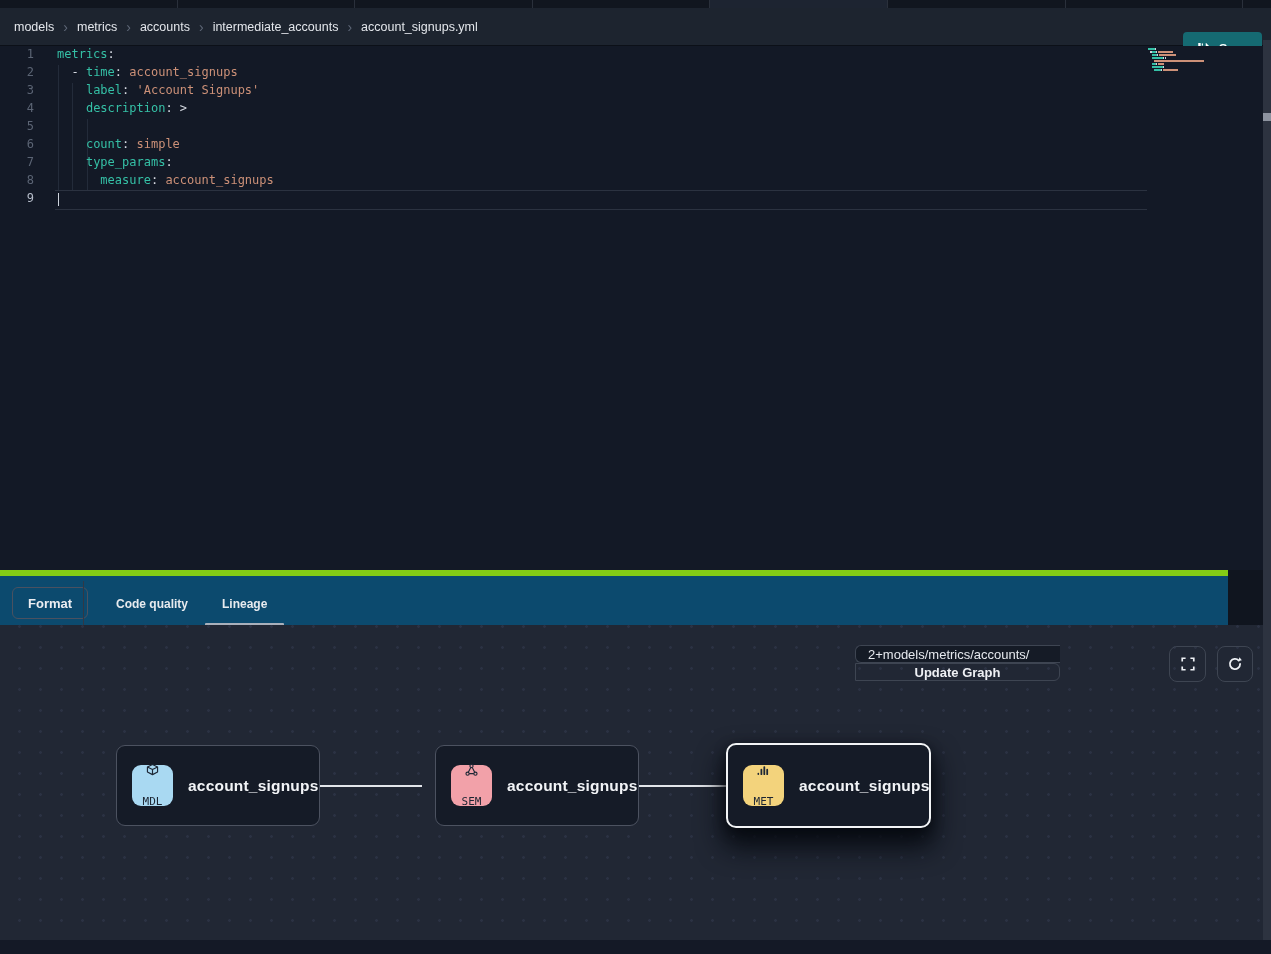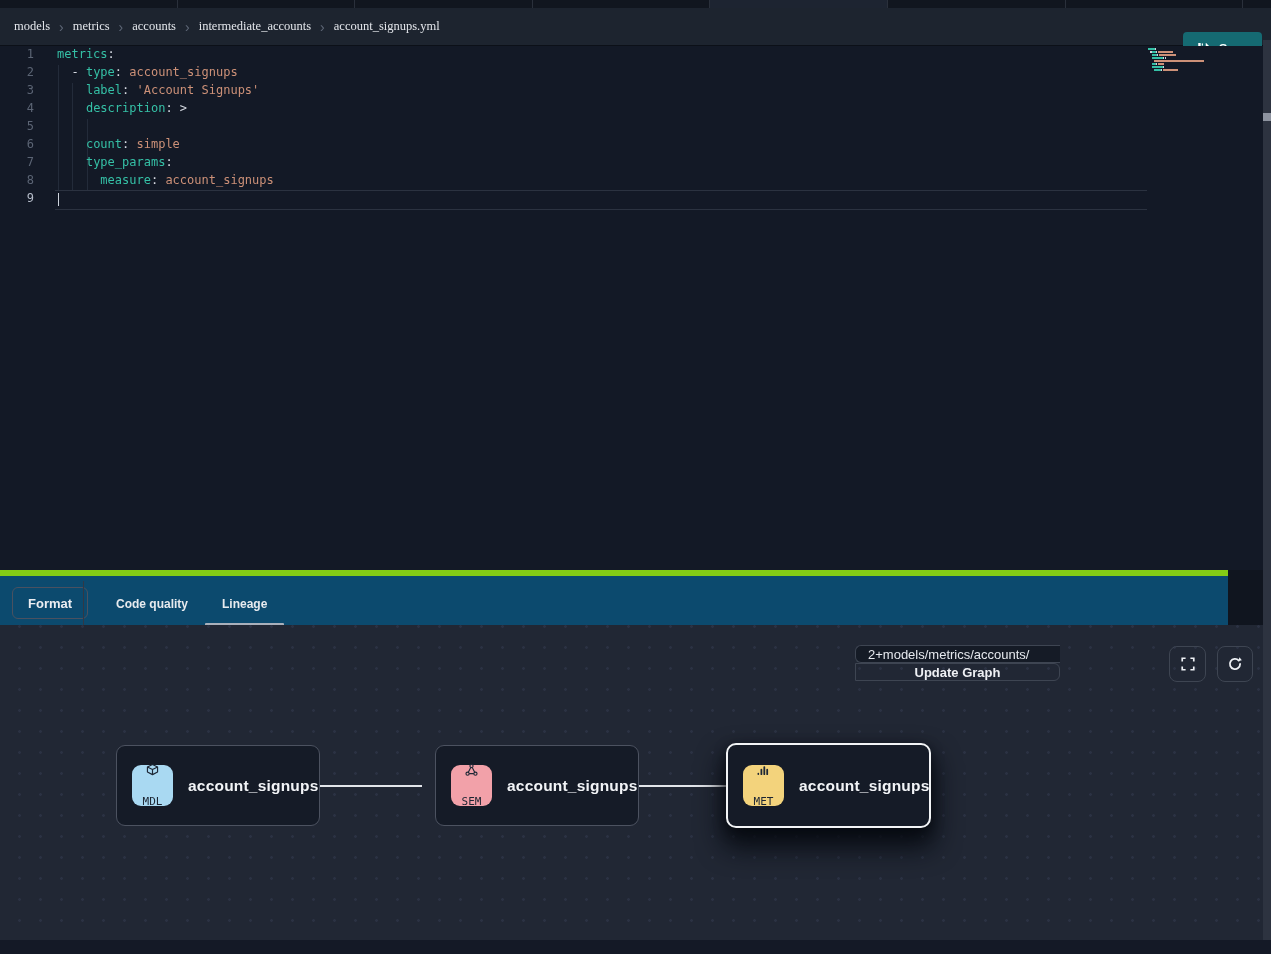--- a/index.html
+++ b/index.html
@@ -6,21 +6,21 @@
   body{width:1271px;height:954px;position:relative;overflow:hidden;
        font-family:"Liberation Sans",sans-serif;color:#e6e9ee;}
   
   .top-tabs{position:absolute;left:0;top:0;width:1271px;height:8px;display:flex;background:#10151d;}
   .top-tab{width:177.6px;height:8px;background:#11161f;border-right:1px solid #2a303b;box-sizing:border-box;}
   .top-tab.active{background:#1d2431;}
   .top-tab.stub{flex:1;border-right:none;}
   
   .crumb-bar{position:absolute;left:0;top:8px;width:1271px;height:38px;background:#1d242f;
              border-bottom:1px solid #0c1018;display:flex;align-items:center;padding-left:14px;box-sizing:border-box;}
-  .crumb{font-size:12.5px;color:#e3e6eb;font-family:Liberation Serif, serif;}
+  .crumb{font-size:12.5px;color:#e3e6eb;}
   .crumb-sep{color:#5e6777;font-size:14px;margin:0 9px;line-height:1;}
   .save-btn{position:absolute;right:9px;top:12px;height:32px;min-width:72px;background:#156a72;border:none;
             border-radius:4px;color:#fff;font-size:13px;font-weight:600;display:flex;align-items:center;
             justify-content:center;gap:8px;padding:0 13px;cursor:pointer;font-family:"Liberation Sans",sans-serif;margin-top:12px;}
   
   .editor{position:absolute;left:0;top:46px;width:1271px;height:524px;background:#131926;overflow:hidden;}
   .code-line{height:18px;line-height:18px;display:flex;white-space:pre;position:relative;}
   .ln{width:34px;text-align:right;color:#5b6474;font:12px "DejaVu Sans Mono",monospace;flex:none;}
   .ln.active{color:#b6bdca;}
   .lc{margin-left:23px;font:12px "DejaVu Sans Mono",monospace;}
@@ -120,21 +120,21 @@
   </button>
 </div>
 
 <div class="editor">
   <div class="indent-guide" style="left:57.5px;top:19px;height:126px;"></div>
   <div class="indent-guide" style="left:72px;top:37px;height:108px;"></div>
   <div class="indent-guide" style="left:86.5px;top:73px;height:72px;"></div>
   <div class="cur-line-box"></div>
   <div class="lines-wrap" id="codeLines">
       <div class="code-line"><span class="ln">1</span><span class="lc"><span class="tok-key">metrics</span><span class="tok-pun">:</span></span></div>
-      <div class="code-line"><span class="ln">2</span><span class="lc"><span class="tok-pun">  - </span><span class="tok-key">type</span><span class="tok-pun">:</span><span class="tok-val"> account_signups</span></span></div>
+      <div class="code-line"><span class="ln">2</span><span class="lc"><span class="tok-pun">  - </span><span class="tok-key">time</span><span class="tok-pun">:</span><span class="tok-val"> account_signups</span></span></div>
       <div class="code-line"><span class="ln">3</span><span class="lc"><span class="tok-pun">    </span><span class="tok-key">label</span><span class="tok-pun">:</span><span class="tok-val"> 'Account Signups'</span></span></div>
       <div class="code-line"><span class="ln">4</span><span class="lc"><span class="tok-pun">    </span><span class="tok-key">description</span><span class="tok-pun">:</span><span class="tok-pun"> &gt;</span></span></div>
       <div class="code-line"><span class="ln">5</span></div>
       <div class="code-line"><span class="ln">6</span><span class="lc"><span class="tok-pun">    </span><span class="tok-key">count</span><span class="tok-pun">:</span><span class="tok-val"> simple</span></span></div>
       <div class="code-line"><span class="ln">7</span><span class="lc"><span class="tok-pun">    </span><span class="tok-key">type_params</span><span class="tok-pun">:</span></span></div>
       <div class="code-line"><span class="ln">8</span><span class="lc"><span class="tok-pun">      </span><span class="tok-key">measure</span><span class="tok-pun">:</span><span class="tok-val"> account_signups</span></span></div>
       <div class="code-line"><span class="ln active">9</span><span class="lc"></span></div>
     </div>
   <div class="cursor"></div>
   <div class="minimap" id="minimap">

